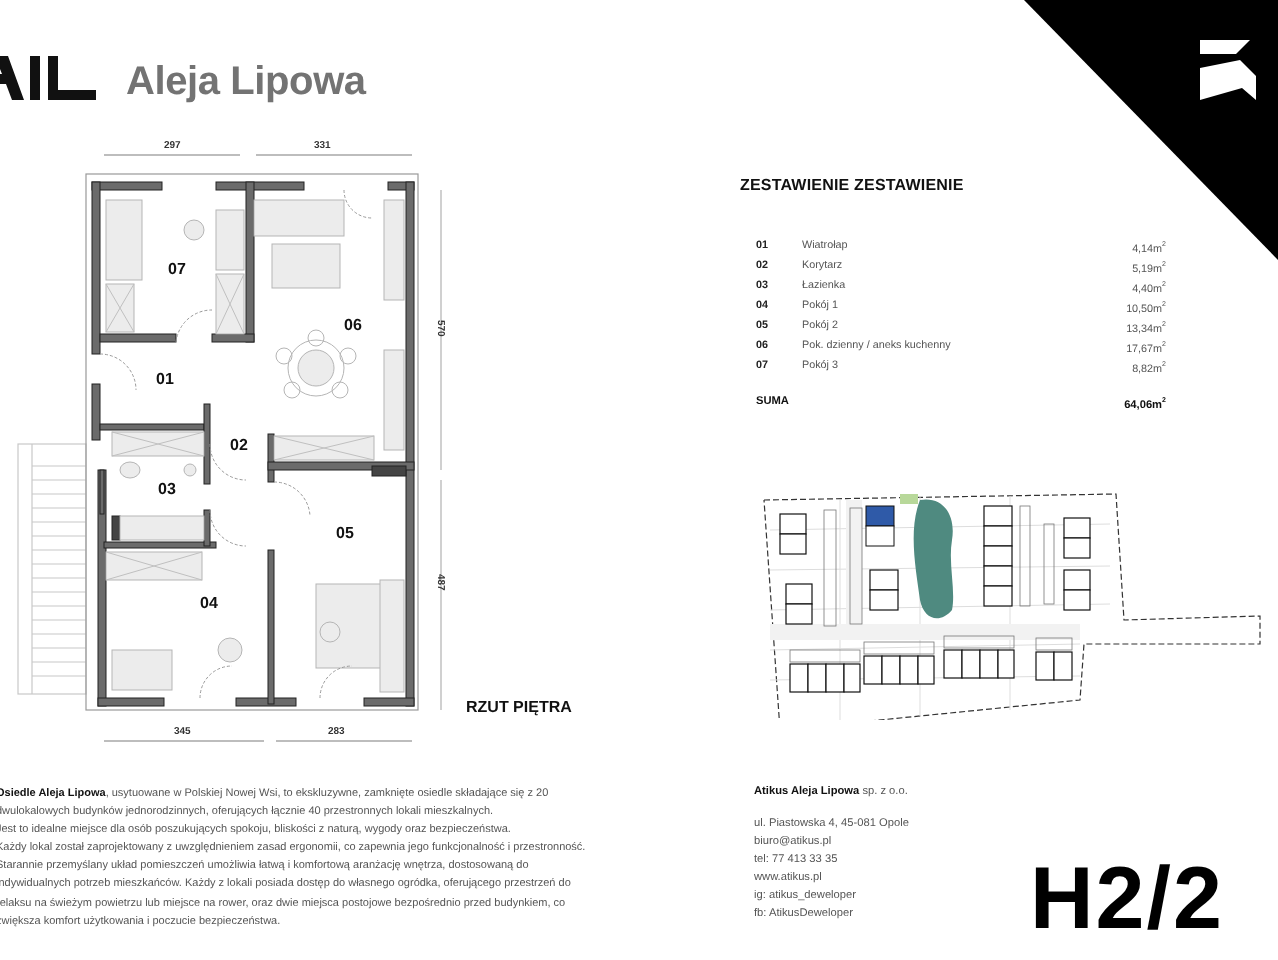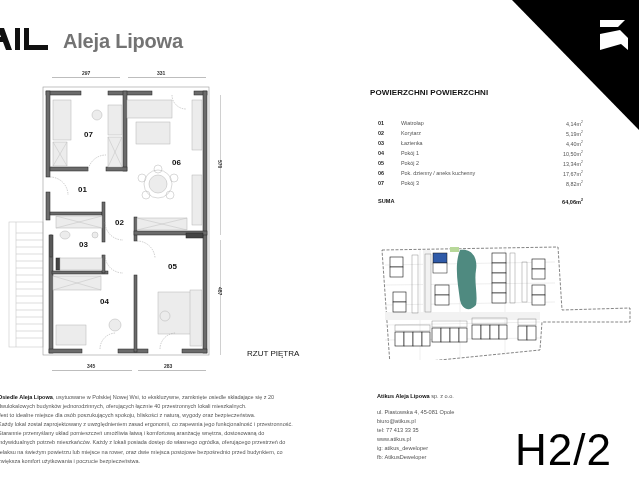--- a/index.html
+++ b/index.html
@@ -17,21 +17,21 @@
     
     .dim { position: absolute; font-size: 5px; font-weight: bold; color: #333; }
     .dim-line { position: absolute; height: 1px; background: #bdbdbd; }
     .dim-vline { position: absolute; width: 1px; background: #d0d0d0; }
     .dim-v { position: absolute; font-size: 5px; font-weight: bold; color: #333; transform: rotate(90deg); transform-origin: left top; }
 
     
     .plan { position: absolute; left: 0; top: 80px; width: 230px; height: 280px; }
 
     .room-label { position: absolute; font-size: 8px; font-weight: bold; color: #111; }
-    .plan-caption { position: absolute; left: 247px; top: 349px; font-size: 8px; font-weight: normal; }
+    .plan-caption { position: absolute; left: 233px; top: 349px; font-size: 8px; font-weight: bold; }
 
     
     .summary-title { position: absolute; left: 370px; top: 88px; font-size: 8px; font-weight: bold; letter-spacing: 0.1px; }
     .summary-list { position: absolute; left: 378px; top: 120px; width: 205px; }
     .summary-row { position: relative; height: 10px; font-size: 5.4px; color: #555; }
     .summary-row .num { position: absolute; left: 0; top: 0; font-weight: bold; color: #222; }
     .summary-row .name { position: absolute; left: 23px; top: 0; }
     .summary-row .area { position: absolute; right: 0; top: 0; }
     .summary-row .area sup { font-size: 3.5px; }
     .summary-total { position: absolute; left: 378px; top: 198px; width: 205px; height: 10px; font-size: 5.6px; font-weight: bold; color: #111; }
@@ -46,21 +46,21 @@
     .desc { position: absolute; left: -2px; top: 393px; width: 330px; font-size: 5.5px; line-height: 9.1px; color: #555; text-align: justify; }
     .desc b { color: #111; }
     .desc p { white-space: nowrap; overflow: hidden; }
 
     
     .company { position: absolute; left: 377px; top: 393px; font-size: 5.6px; color: #555; }
     .company .co-name { color: #555; }
     .company .co-name b { color: #111; }
     .company .contacts { margin-top: 9px; line-height: 9.1px; }
 
-    .unit-code { position: absolute; left: 515px; top: 428px; font-size: 44px; font-weight: normal; color: #000; letter-spacing: 1px; line-height: 44px; font-family: "Liberation Sans", sans-serif; }
+    .unit-code { position: absolute; left: 515px; top: 428px; font-size: 44px; font-weight: bold; color: #000; letter-spacing: 1px; line-height: 44px; font-family: "Liberation Sans", sans-serif; }
   </style>
 </head>
 <body>
 
 <div class="corner">
   <svg width="139" height="130" viewBox="0 0 139 130">
     <polygon points="12,0 139,0 139,130" fill="#000"></polygon>
     <g fill="#fff">
       <polygon points="100,20 125,20 118,27 100,27"></polygon>
       <polygon points="100,34 120,30 128,38 128,50 121,44 100,50"></polygon>
@@ -213,21 +213,21 @@
   <div class="room-label" style="left:172px; top:78px;">06</div>
   <div class="room-label" style="left:78px; top:105px;">01</div>
   <div class="room-label" style="left:115px; top:138px;">02</div>
   <div class="room-label" style="left:79px; top:160px;">03</div>
   <div class="room-label" style="left:168px; top:182px;">05</div>
   <div class="room-label" style="left:100px; top:217px;">04</div>
 </div>
 
 <div class="plan-caption">RZUT PIĘTRA</div>
 
-<div class="summary-title">POWIERZCHNI POWIERZCHNI</div>
+<div class="summary-title">ZESTAWIENIE ZESTAWIENIE</div>
 <div class="summary-list">
   <div class="summary-row">
     <span class="num">01</span>
     <span class="name">Wiatrołap</span>
     <span class="area"><span>4,14m</span><sup>2</sup></span>
   </div>
   <div class="summary-row">
     <span class="num">02</span>
     <span class="name">Korytarz</span>
     <span class="area"><span>5,19m</span><sup>2</sup></span>

